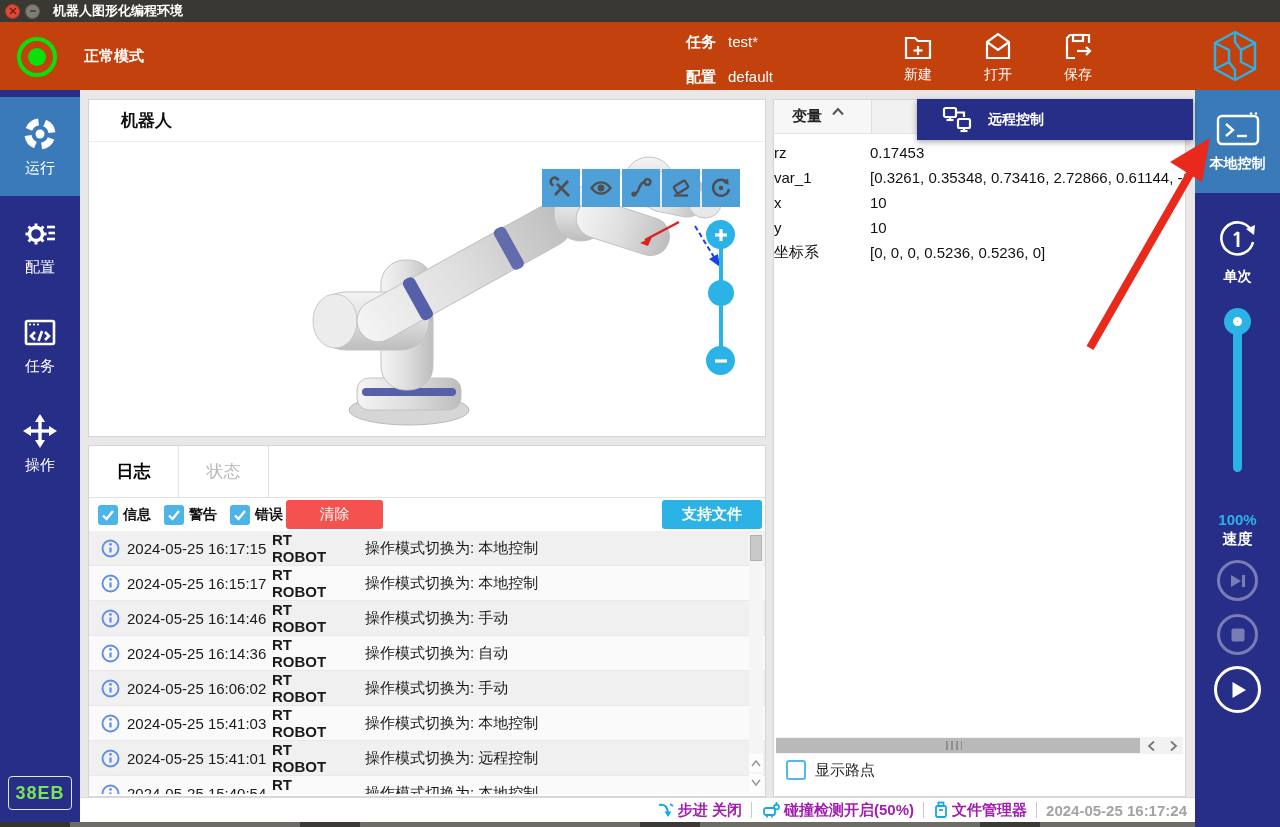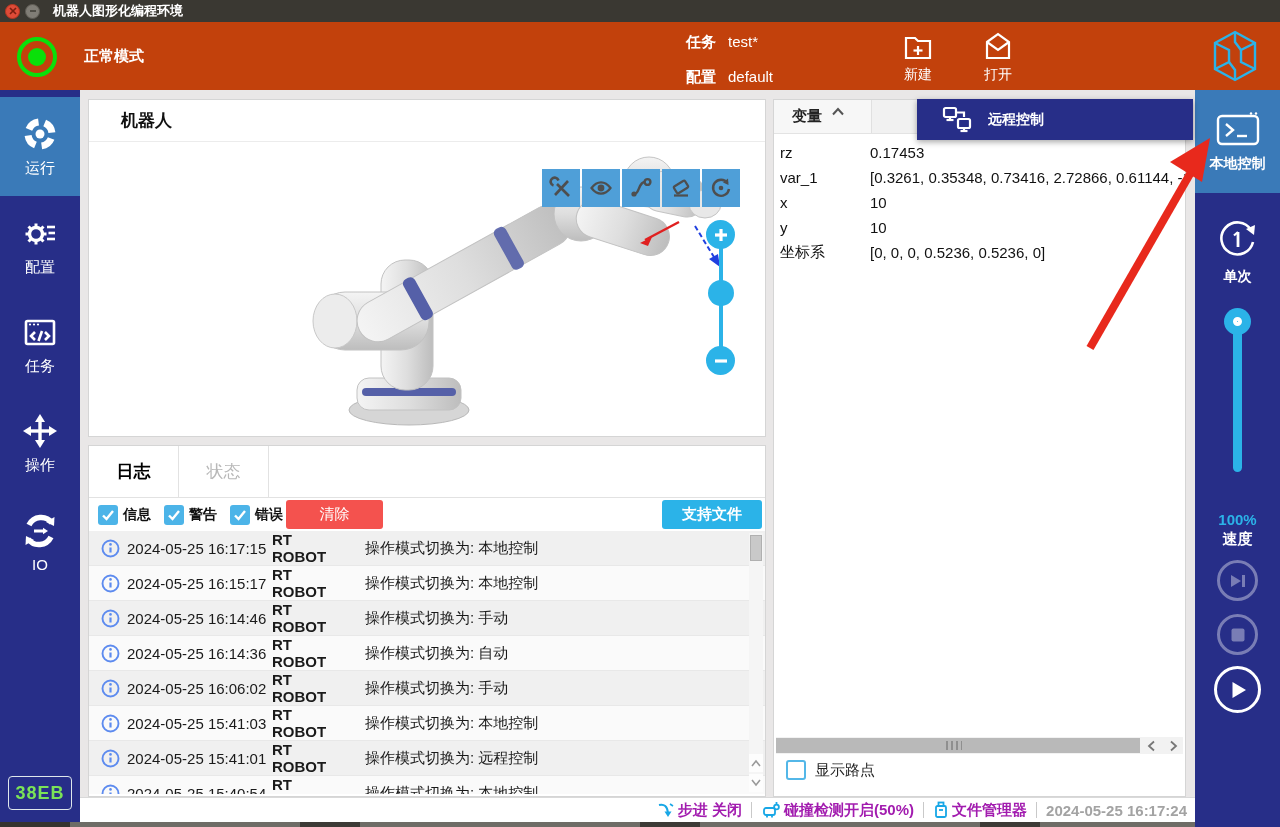--- a/index.html
+++ b/index.html
@@ -99,21 +99,21 @@
   .ls-arrow { position:absolute; left:0; width:14px; height:18px; display:flex; align-items:center; justify-content:center; background:#fdfdfd; }
   .ls-up { bottom:20px; } .ls-dn { bottom:0; }
 
   
   .var-panel { left:773px; top:99px; width:413px; height:698px; }
   .vp-head { position:relative; height:34px; background:#f7f7f7; border-bottom:1px solid #e3e3e3; display:flex; align-items:center; }
   .vp-title { display:flex; align-items:flex-start; gap:9px; padding-left:18px; font-size:15px; font-weight:bold; color:#222; width:97px; }
   .vp-head .rest { flex:1; height:100%; background:#f1f1f1; border-left:1px solid #e0e0e0; }
   .var-row { height:25px; display:flex; align-items:center; font-size:15px; color:#111; }
   .var-rows { padding-top:6px; }
-  .vr-name { width:96px; padding-left:6px; }
+  .vr-name { width:96px; }
   .vr-val { flex:1; white-space:nowrap; overflow:hidden; }
   .hscroll { position:absolute; left:2px; top:637px; width:407px; height:17px; background:#f2f2f2; }
   .hs-thumb { position:absolute; left:0; top:1px; width:364px; height:15px; background:#b9b9b9; }
   .hs-thumb::after { content:""; position:absolute; left:170px; top:3px; width:16px; height:9px;
                      background:repeating-linear-gradient(90deg,#8f8f8f 0 2px,transparent 2px 5px); }
   .hs-arrow { position:absolute; top:0; width:20px; height:17px; display:flex; align-items:center; justify-content:center; background:#f2f2f2; }
   .hs-left { right:22px; } .hs-right { right:0; }
   .waypoint { position:absolute; left:12px; top:660px; display:flex; align-items:center; gap:9px; font-size:15px; color:#222; }
 
   
@@ -182,20 +182,31 @@
         <span>新建</span>
       </button>
       <button class="h-btn">
         <span>
           <svg width="34" height="34" viewBox="0 0 34 34" fill="none" stroke="#fff" stroke-width="2.2">
             <polygon points="6,13 17,5 28,13 28,29 6,29"></polygon>
               <polyline points="6,13 17,21 28,13"></polyline>
           </svg>
         </span>
         <span>打开</span>
+      </button>
+      <button class="h-btn">
+        <span>
+          <svg width="34" height="34" viewBox="0 0 34 34" fill="none" stroke="#fff" stroke-width="2.2">
+            <path d="M28 14 V6 H9 L6 9 v20 h8"></path>
+              <rect x="12" y="6" width="10" height="6"></rect>
+            <line x1="16" y1="22" x2="29" y2="22"></line>
+              <polyline points="25,18 29,22 25,26"></polyline>
+          </svg>
+        </span>
+        <span>保存</span>
       </button>
     </div>
 
     <div class="logo">
       <svg width="48" height="54" viewBox="0 0 48 54" fill="none" stroke="#2bb3e8" stroke-width="2.4">
         <polygon points="24,3 44,14 44,40 24,51 4,40 4,14"></polygon>
         <polyline points="44,14 30,21 30,33 44,40"></polyline>
         <polyline points="4,14 18,21 18,33 4,40"></polyline>
         <polyline points="24,3 24,13 30,21"></polyline>
         <polyline points="24,51 24,41 18,33"></polyline>
@@ -255,33 +266,20 @@
         <svg width="38" height="38" viewBox="0 0 38 38" stroke="#fff" fill="#fff" stroke-width="3.4">
           <line x1="19" y1="10" x2="19" y2="28"></line>
             <line x1="10" y1="19" x2="28" y2="19"></line>
           <polygon points="19,2 24,10 14,10" stroke="none"></polygon>
             <polygon points="19,36 24,28 14,28" stroke="none"></polygon>
           <polygon points="2,19 10,14 10,24" stroke="none"></polygon>
             <polygon points="36,19 28,14 28,24" stroke="none"></polygon>
         </svg>
       </span>
       <span>操作</span>
-    </div>
-    <div class="nav-item">
-      <span>
-        <svg width="38" height="38" viewBox="0 0 38 38" fill="none" stroke="#fff">
-          <path d="M8 13 A13.5 13.5 0 0 1 31 11" stroke-width="5.5"></path>
-          <polygon points="33.5,5 33,14 25,10" fill="#fff" stroke="none"></polygon>
-          <path d="M30 25 A13.5 13.5 0 0 1 7 27" stroke-width="5.5"></path>
-          <polygon points="4.5,33 5,24 13,28" fill="#fff" stroke="none"></polygon>
-          <line x1="13" y1="19" x2="24" y2="19" stroke-width="3"></line>
-          <polygon points="27,19 22,15.8 22,22.2" fill="#fff" stroke="none"></polygon>
-        </svg>
-      </span>
-      <span>IO</span>
     </div>
     <div class="badge">38EB</div>
   </div>
 
   <div class="panel robot-panel">
     <div class="rp-header">机器人</div>
     <div class="viewport">
       <svg class="robot" width="676" height="294" viewBox="0 0 676 294">
         <defs>
           <linearGradient id="met" x1="0" y1="0" x2="1" y2="0">

